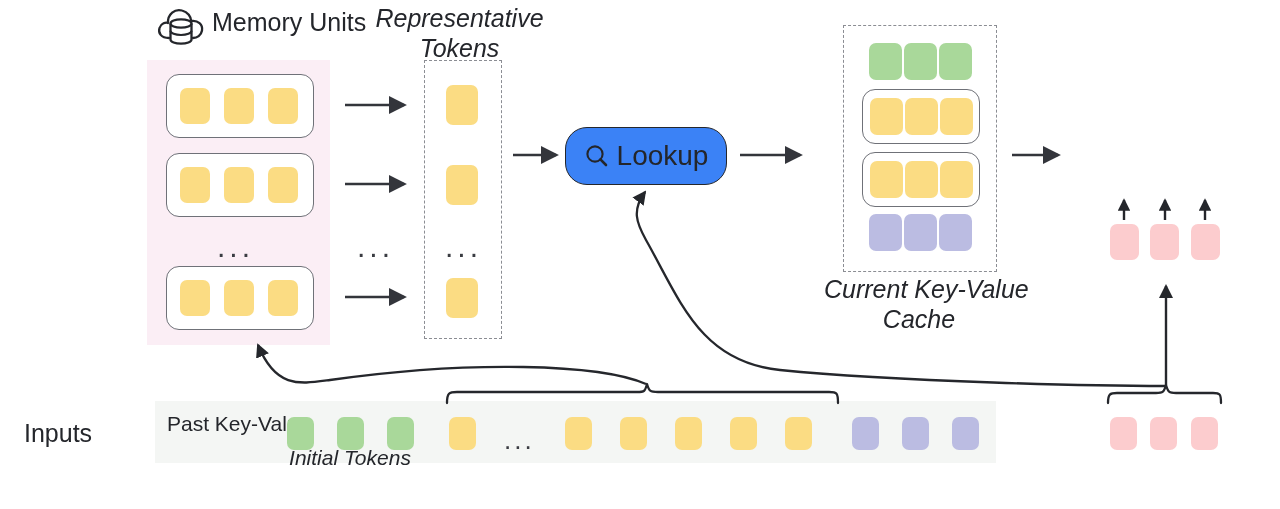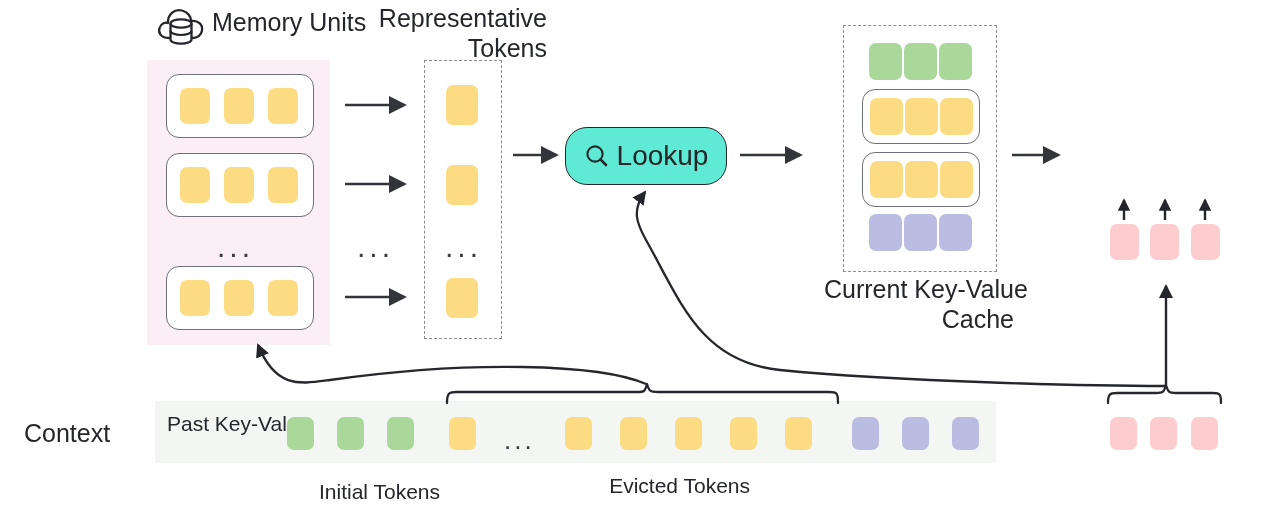--- a/index.html
+++ b/index.html
@@ -2,35 +2,35 @@
 <html><head>
 <meta charset="utf-8">
 <style>
   html,body{margin:0;padding:0;background:#ffffff;}
   body{width:1280px;height:509px;position:relative;overflow:hidden;
        font-family:"Liberation Sans","DejaVu Sans",sans-serif;color:#24262b;}
   #stage{position:absolute;left:0;top:0;width:1280px;height:450px;}
   .abs{position:absolute;}
   .lbl{position:absolute;font-size:25px;line-height:30px;color:#24262b;white-space:pre;}
   .lbl-sm{position:absolute;font-size:21px;line-height:25px;color:#24262b;white-space:nowrap;}
-  .ctr{text-align:right;}
+  .ctr{text-align:center;font-style:italic;}
 
   
   .chip{position:absolute;border-radius:7px;}
   .chip.yellow{background:#fbdc83;}
   .chip.green{background:#a9d89a;}
   .chip.purple{background:#bbbce2;}
   .chip.pink{background:#fcccce;}
 
   
   .pinkpanel{position:absolute;background:#fbeef5;}
   .unitbox{position:absolute;background:#ffffff;border:1.6px solid #6f7178;border-radius:13px;}
   .dashbox{position:absolute;border:1.8px dashed #8b8d93;background:transparent;}
   .graystrip{position:absolute;background:#f4f6f4;}
-  .lookup{position:absolute;background:#5eead4;border:1.8px solid #25272c;border-radius:22px;
+  .lookup{position:absolute;background:#3b82f6;border:1.8px solid #25272c;border-radius:22px;
           display:flex;align-items:center;justify-content:center;gap:7px;}
   .lookup span.t{font-size:28px;color:#24262b;}
   .llm{position:absolute;background:#b4d8ec;border-radius:12px;display:flex;
        align-items:center;justify-content:center;}
   .llm span{font-size:46px;color:#24262b;letter-spacing:1px;}
   .dots{position:absolute;font-size:30px;line-height:1;color:#3a3c42;letter-spacing:4px;white-space:nowrap;}
   .dots-sm{position:absolute;font-size:26px;line-height:1;color:#3a3c42;letter-spacing:3px;white-space:nowrap;}
   svg.overlay{position:absolute;left:0;top:0;width:1280px;height:509px;pointer-events:none;}
 </style>
 </head>
@@ -116,21 +116,21 @@
   <div class="chip purple" style="left:939px;top:214px;width:33px;height:37px;"></div>
 
   <div class="lbl ctr" style="left:824px;top:274px;width:190px;">Current Key-Value
 Cache</div>
 
 
   <div class="chip pink" style="left:1110px;top:224px;width:29px;height:36px;"></div>
   <div class="chip pink" style="left:1150px;top:224px;width:29px;height:36px;"></div>
   <div class="chip pink" style="left:1191px;top:224px;width:29px;height:36px;"></div>
 
-  <div class="lbl" style="left:24px;top:418px;">Context</div>
+  <div class="lbl" style="left:24px;top:418px;">Inputs</div>
 
   <div class="graystrip" style="left:155px;top:401px;width:841px;height:62px;"></div>
 
   <div class="lbl-sm" style="left:167px;top:412px;line-height:24px;">Past
 Key-Value</div>
 
   <div class="chip green" style="left:287px;top:417px;width:27px;height:33px;"></div>
   <div class="chip green" style="left:337px;top:417px;width:27px;height:33px;"></div>
   <div class="chip green" style="left:387px;top:417px;width:27px;height:33px;"></div>
 
@@ -143,22 +143,21 @@
   <div class="chip yellow" style="left:785px;top:417px;width:27px;height:33px;"></div>
 
   <div class="chip purple" style="left:852px;top:417px;width:27px;height:33px;"></div>
   <div class="chip purple" style="left:902px;top:417px;width:27px;height:33px;"></div>
   <div class="chip purple" style="left:952px;top:417px;width:27px;height:33px;"></div>
 
   <div class="chip pink" style="left:1110px;top:417px;width:27px;height:33px;"></div>
   <div class="chip pink" style="left:1150px;top:417px;width:27px;height:33px;"></div>
   <div class="chip pink" style="left:1191px;top:417px;width:27px;height:33px;"></div>
 
-  <div class="lbl-sm ctr" style="left:260px;top:479px;width:180px;">Initial Tokens</div>
-  <div class="lbl-sm ctr" style="left:550px;top:473px;width:200px;">Evicted Tokens</div>
+  <div class="lbl-sm ctr" style="left:260px;top:445px;width:180px;">Initial Tokens</div>
 
   <svg class="overlay">
     <defs>
       <marker id="ah" viewBox="0 0 10 10" refX="8.4" refY="5" markerWidth="7" markerHeight="7" orient="auto-start-reverse">
         <path d="M 0 0 L 10 5 L 0 10 z" fill="#33353b"></path>
       </marker>
       <marker id="ah2" viewBox="0 0 10 10" refX="8.6" refY="5" markerWidth="6" markerHeight="6" orient="auto-start-reverse">
         <path d="M 0 0 L 10 5 L 0 10 z" fill="#24262b"></path>
       </marker>
       <marker id="ahs" viewBox="0 0 10 10" refX="8.6" refY="5" markerWidth="5.2" markerHeight="5.2" orient="auto-start-reverse">

